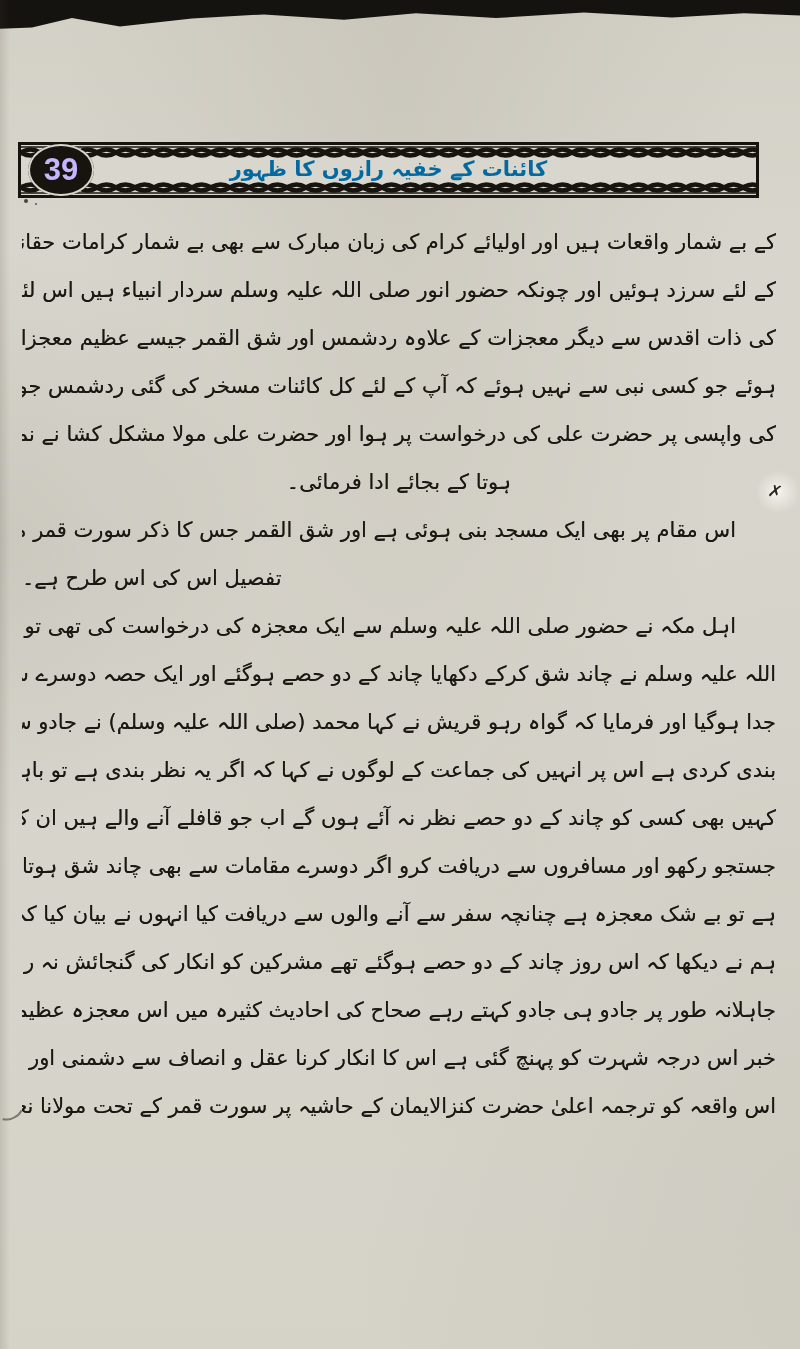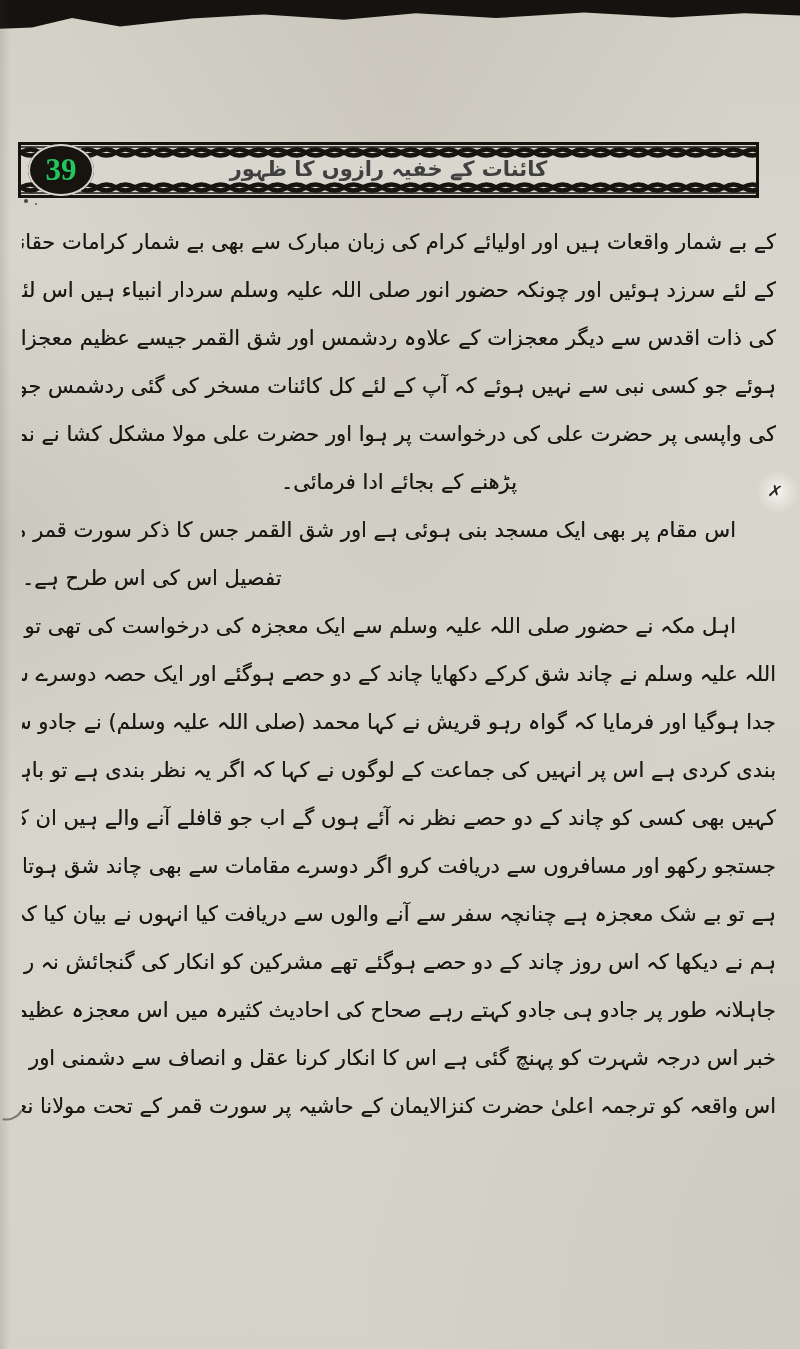--- a/index.html
+++ b/index.html
@@ -22,29 +22,29 @@
   .header-band{
     position:absolute;left:18px;top:142px;width:741px;height:56px;
     border:3px solid #17140f;background:#d9d6cd;box-sizing:border-box;
   }
   .rope{position:absolute;left:0;width:100%;height:13px;display:block;}
   .rope.top{top:1px;}
   .rope.bottom{bottom:1px;}
   .band-title{
     position:absolute;left:0;right:0;top:50%;transform:translateY(-54%);
     text-align:center;font-weight:bold;font-size:21px;letter-spacing:0;
-    color:#404040;white-space:nowrap;
+    color:#0369a1;white-space:nowrap;
   }
   .page-oval{
     position:absolute;left:7px;top:-1px;width:66px;height:52px;background:#17140f;
     border-radius:50%;display:flex;align-items:center;justify-content:center;
     box-shadow:0 0 0 2px #d9d6cd inset;
   }
   .page-oval span{
-    font-family:Liberation Serif, serif;font-weight:bold;font-size:31px;color:#22c55e;
+    font-family:Liberation Sans, sans-serif;font-weight:bold;font-size:31px;color:#c4b5fd;
     text-shadow:0 0 1px #17140f;line-height:1;transform:translateY(-1px);
   }
   
   .body-text{
     position:absolute;top:218px;left:22px;width:754px;
     font-size:21px;line-height:48px;direction:rtl;
   }
   .line{
     height:48px;white-space:nowrap;overflow:hidden;
     text-align:justify;text-align-last:justify;
@@ -96,21 +96,21 @@
     <span>39</span>
   </div>
 </div>
 
 <div class="body-text">
   <div class="line">کے بے شمار واقعات ہیں اور اولیائے کرام کی زبان مبارک سے بھی بے شمار کرامات حقانیت</div>
   <div class="line">کے لئے سرزد ہوئیں اور چونکہ حضور انور صلی اللہ علیہ وسلم سردار انبیاء ہیں اس لئے آپ</div>
   <div class="line">کی ذات اقدس سے دیگر معجزات کے علاوہ ردشمس اور شق القمر جیسے عظیم معجزات رونما</div>
   <div class="line">ہوئے جو کسی نبی سے نہیں ہوئے کہ آپ کے لئے کل کائنات مسخر کی گئی ردشمس جو فتح خیبر</div>
   <div class="line">کی واپسی پر حضرت علی کی درخواست پر ہوا اور حضرت علی مولا مشکل کشا نے نماز عصر قضا</div>
-  <div class="line center">پڑھنے کے بجائے ادا فرمائی۔</div>
+  <div class="line center">ہوتا کے بجائے ادا فرمائی۔</div>
 
   <div class="line indent">اس مقام پر بھی ایک مسجد بنی ہوئی ہے اور شق القمر جس کا ذکر سورت قمر میں ہے</div>
   <div class="line left">تفصیل اس کی اس طرح ہے۔</div>
 
   <div class="line indent">اہل مکہ نے حضور صلی اللہ علیہ وسلم سے ایک معجزہ کی درخواست کی تھی تو حضور صلی</div>
   <div class="line">اللہ علیہ وسلم نے چاند شق کرکے دکھایا چاند کے دو حصے ہوگئے اور ایک حصہ دوسرے سے</div>
   <div class="line">جدا ہوگیا اور فرمایا کہ گواہ رہو قریش نے کہا محمد (صلی اللہ علیہ وسلم) نے جادو سے ہماری نظر</div>
   <div class="line">بندی کردی ہے اس پر انہیں کی جماعت کے لوگوں نے کہا کہ اگر یہ نظر بندی ہے تو باہر</div>
   <div class="line">کہیں بھی کسی کو چاند کے دو حصے نظر نہ آئے ہوں گے اب جو قافلے آنے والے ہیں ان کی</div>
   <div class="line">جستجو رکھو اور مسافروں سے دریافت کرو اگر دوسرے مقامات سے بھی چاند شق ہوتا دیکھا گیا</div>

